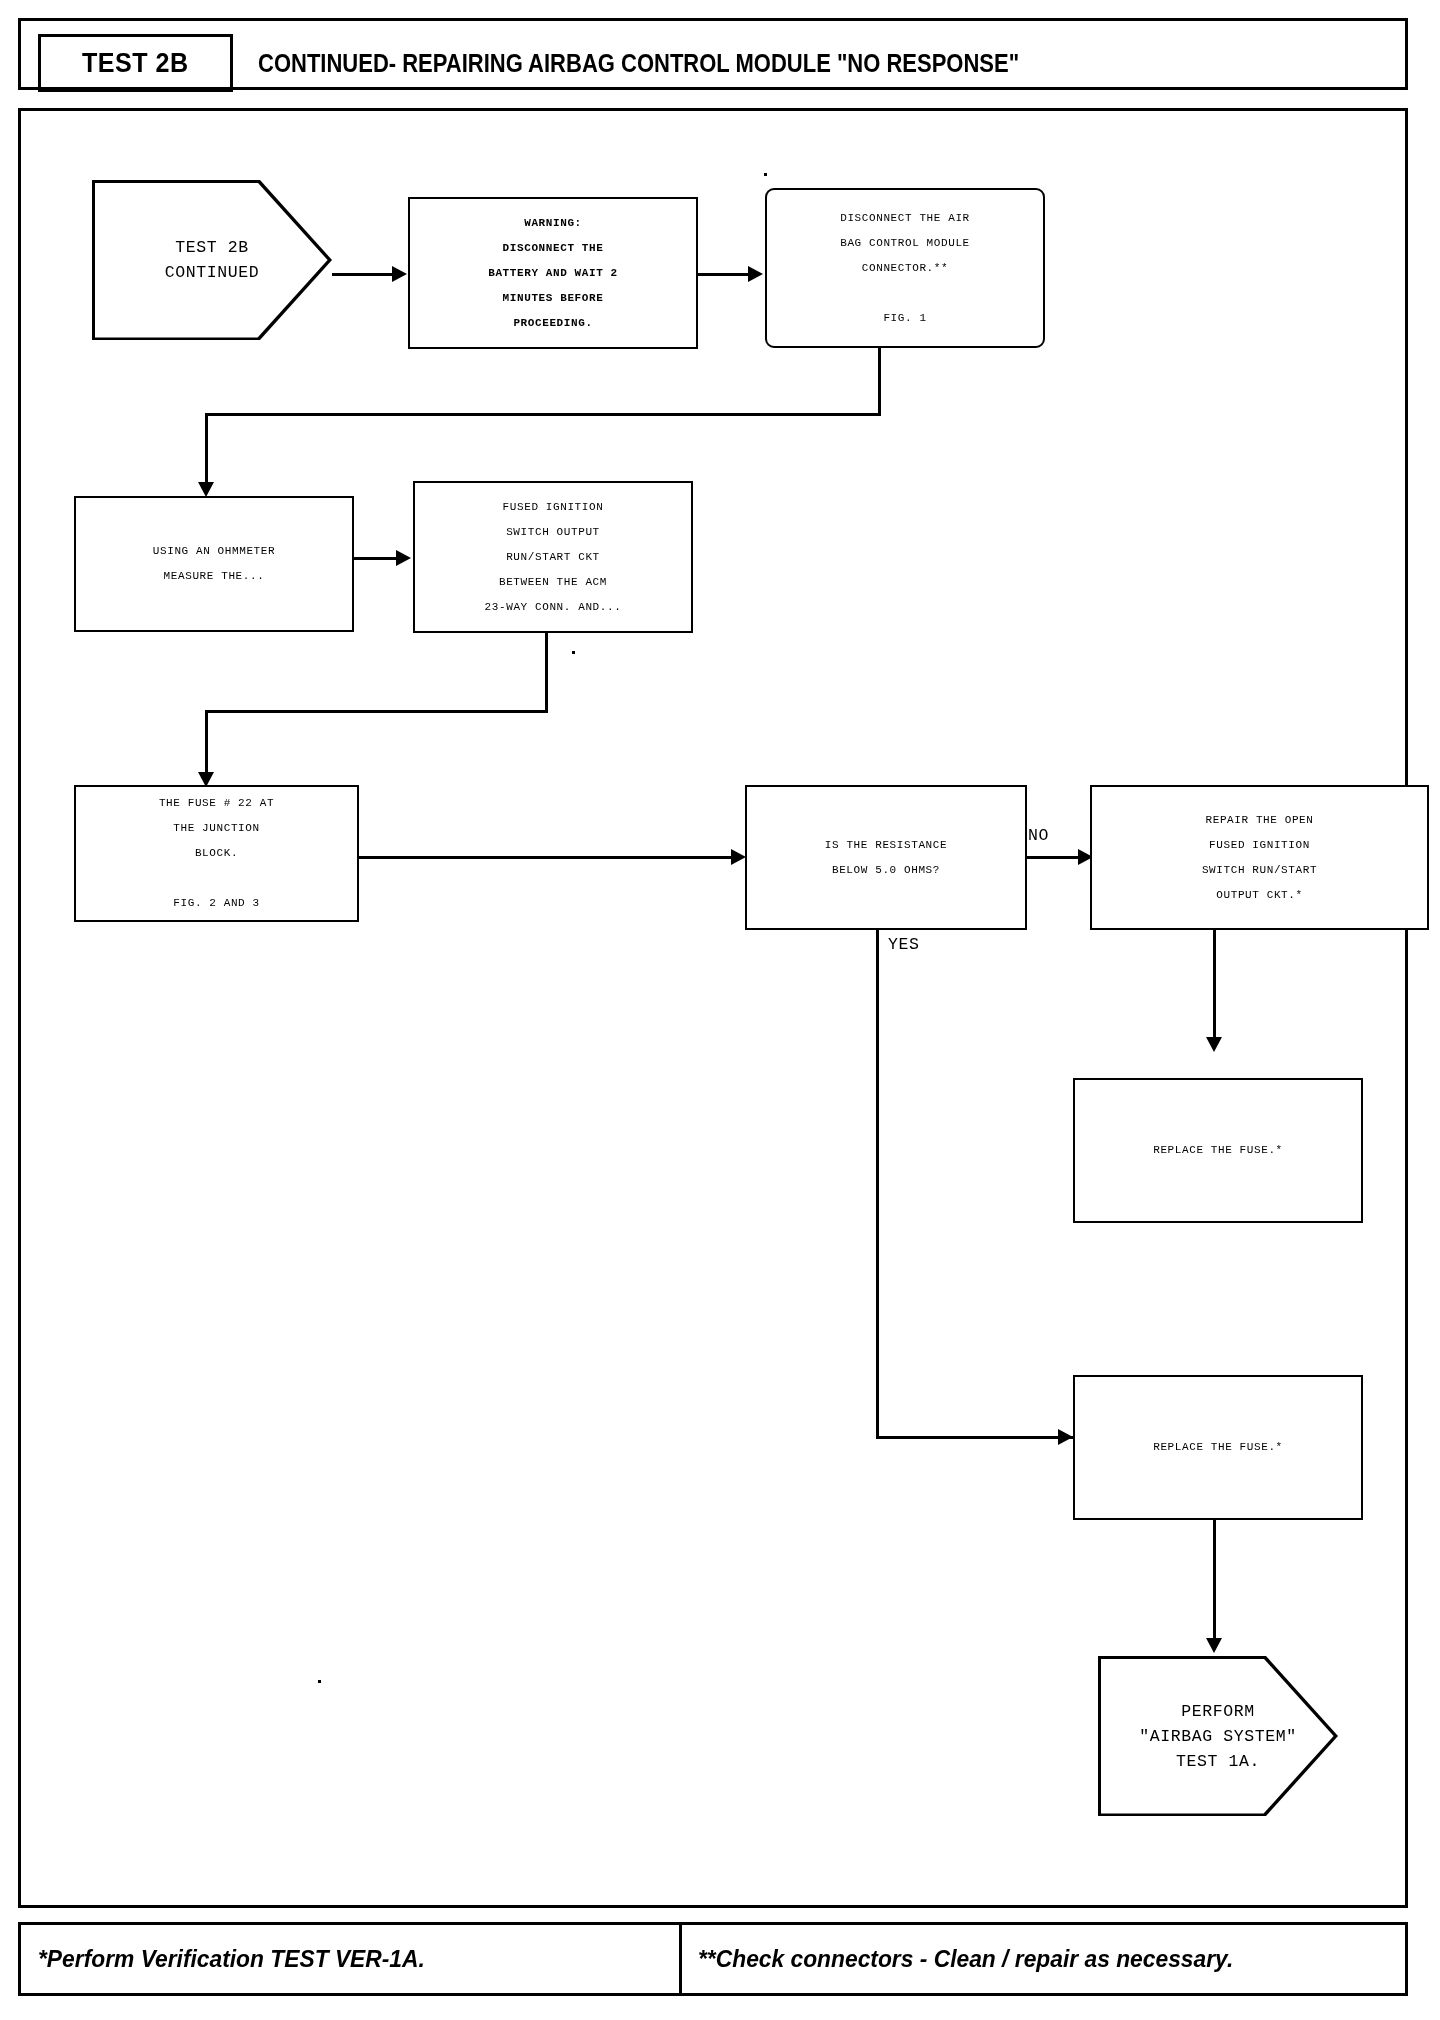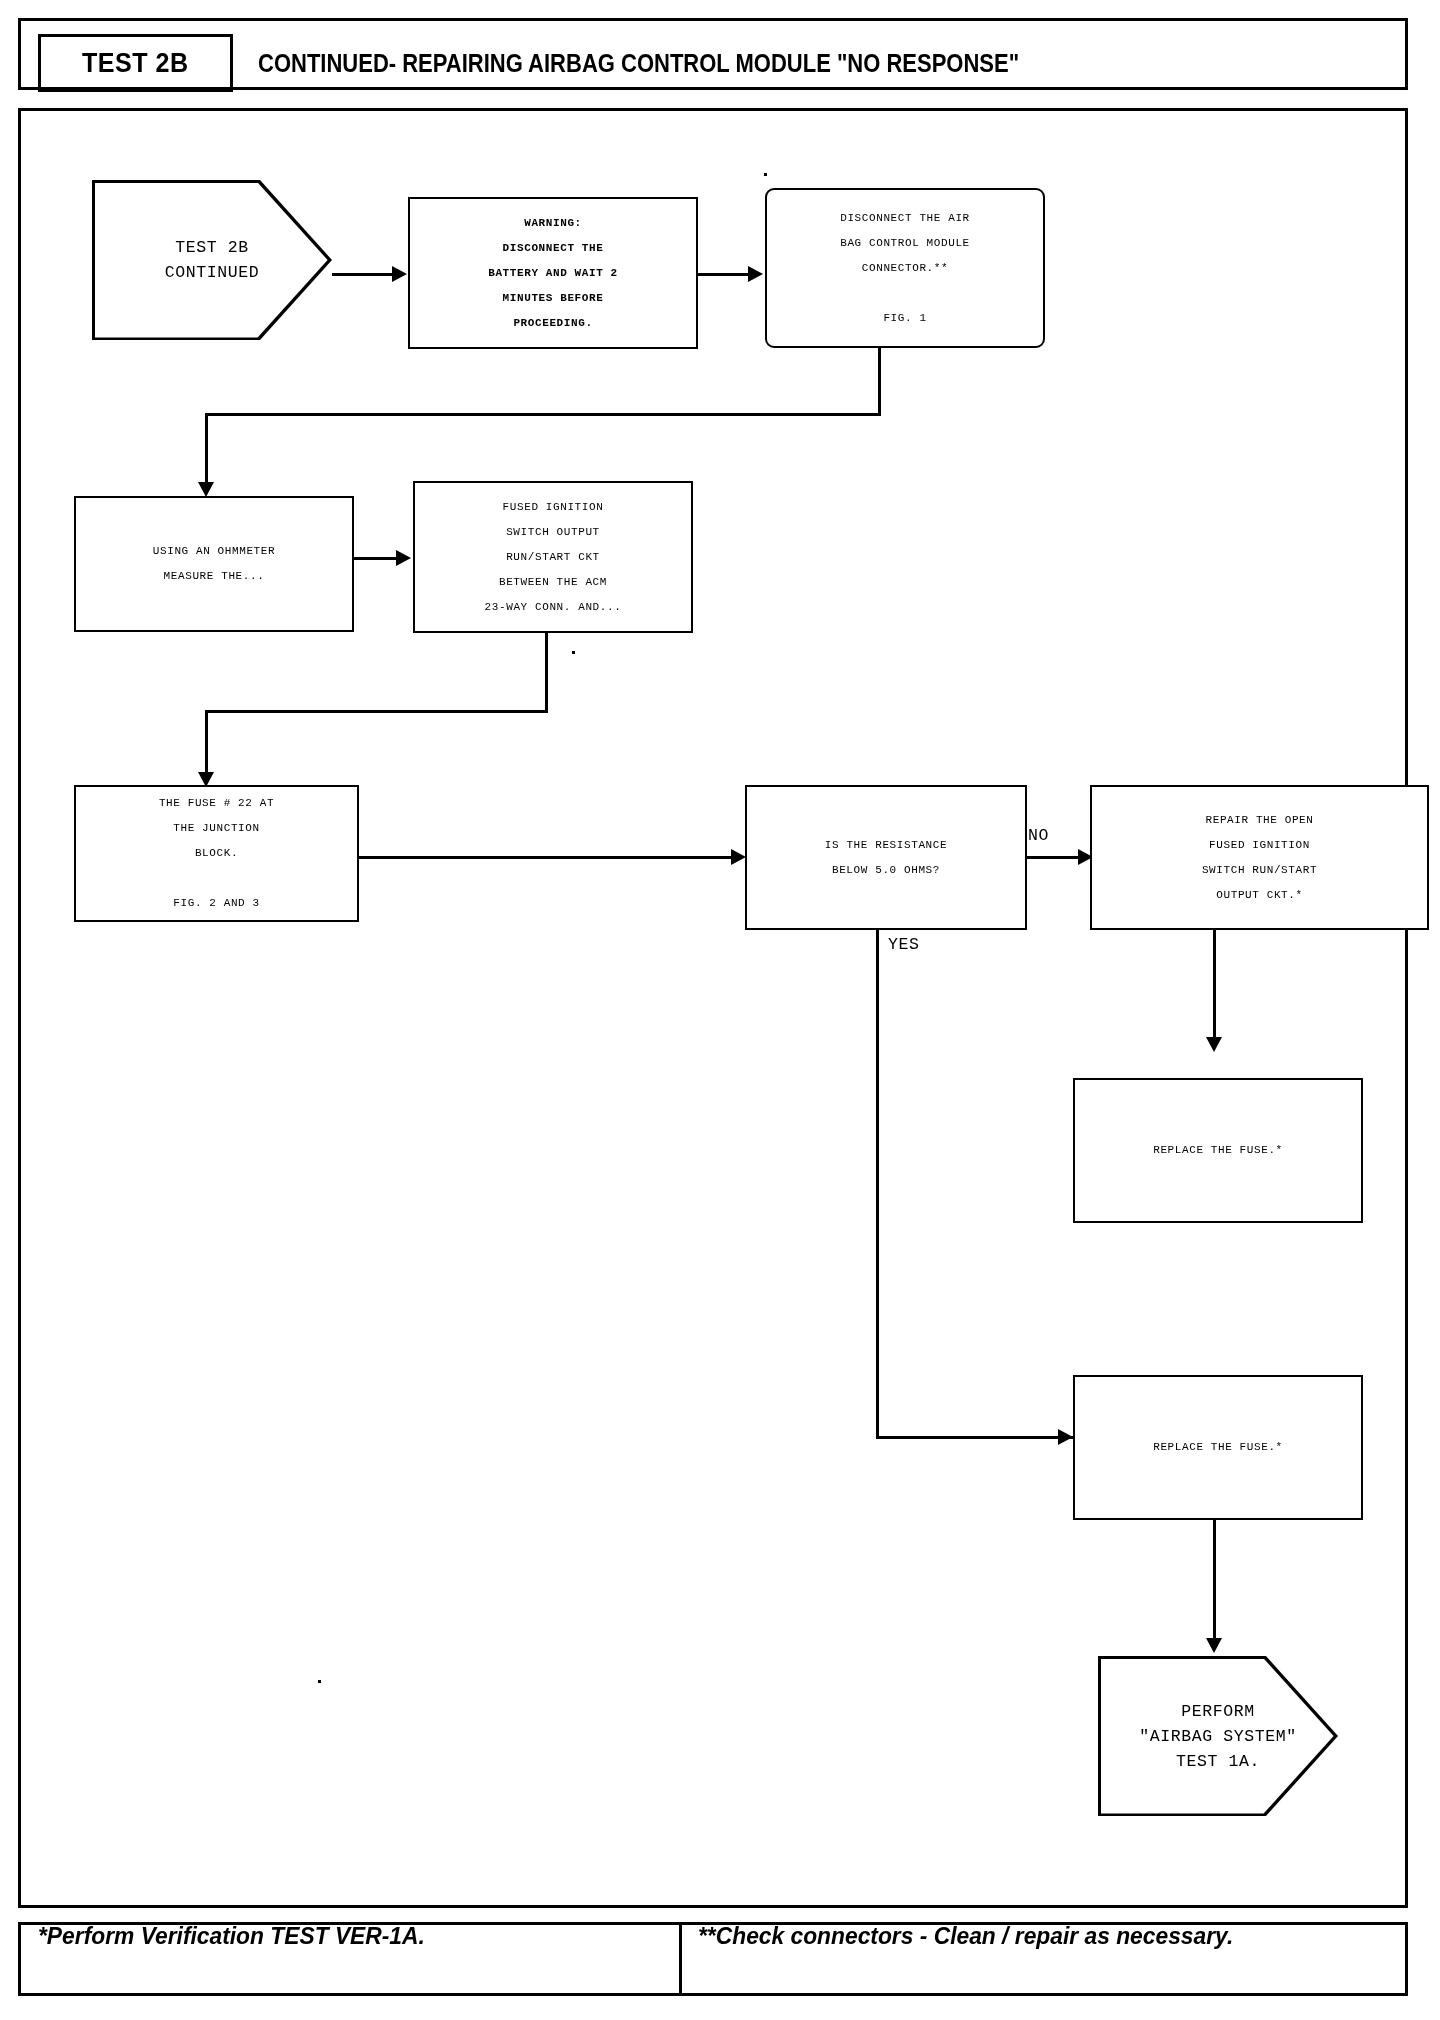--- a/index.html
+++ b/index.html
@@ -17,21 +17,21 @@
       border:3px solid #000;box-sizing:border-box;display:flex;align-items:center;justify-content:center;}
   #title-cell .t{font-weight:bold;font-size:27px;letter-spacing:0.5px;
       font-family:"Liberation Sans",sans-serif;transform:scaleX(0.93);}
 
   #header-title{position:absolute;left:258px;top:34px;width:1120px;height:58px;
       display:flex;align-items:center;text-align:center;}
   #header-title .t{font-weight:bold;font-size:25px;letter-spacing:0px;
       font-family:"Liberation Sans",sans-serif;transform:scaleX(0.88);transform-origin:left center;white-space:nowrap;}
 
   #footer-div{position:absolute;left:679px;top:1922px;width:3px;height:74px;background:#000;}
-  .footer-note{position:absolute;top:1922px;height:74px;display:flex;}
+  .footer-note{position:absolute;top:1922px;height:74px;display:flex;align-items:center;}
   #footer-left{left:38px;width:630px;}
   #footer-right{left:698px;width:700px;}
   .footer-note .t{font-style:italic;font-weight:bold;font-size:24px;
       font-family:"Liberation Sans",sans-serif;transform:scaleX(0.95);transform-origin:left center;white-space:nowrap;}
 
   
   .box{position:absolute;border:2.5px solid #000;box-sizing:border-box;background:#fff;
        display:flex;align-items:center;justify-content:center;text-align:center;}
   .box .t{font-family:"Liberation Mono","DejaVu Sans Mono",monospace;
        font-size:11px;line-height:25px;letter-spacing:0.6px;white-space:pre-line;}

